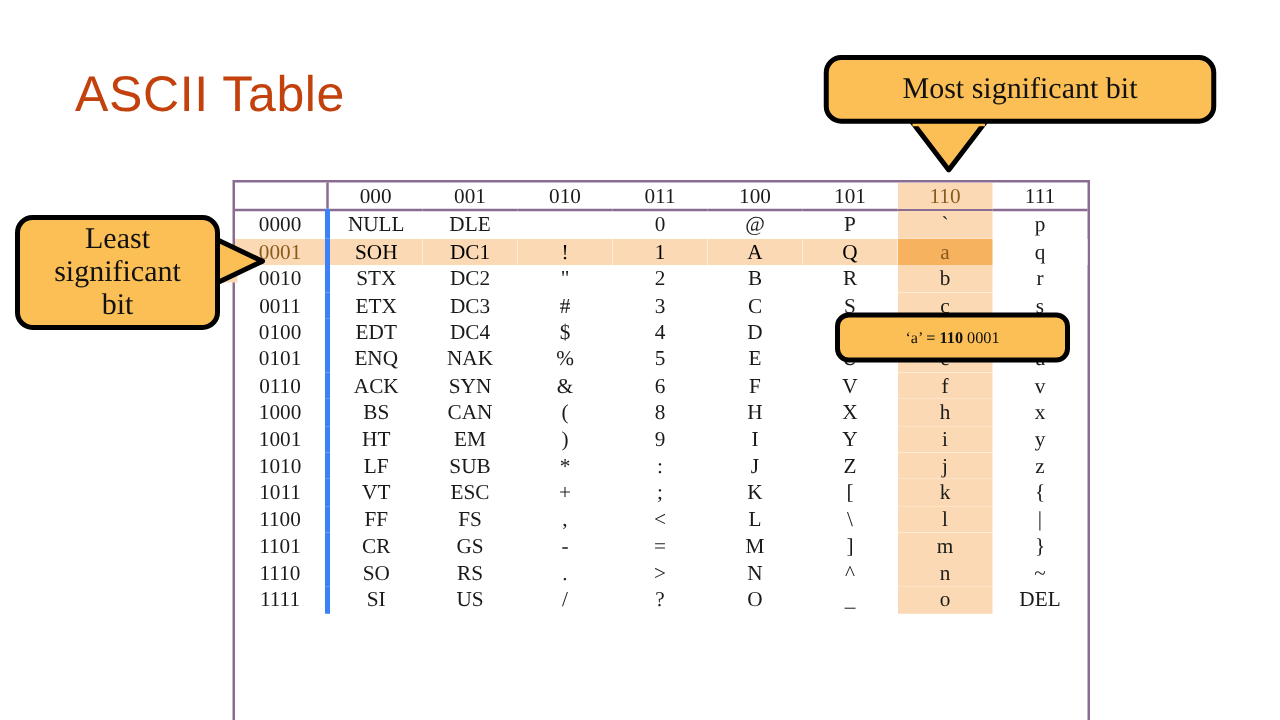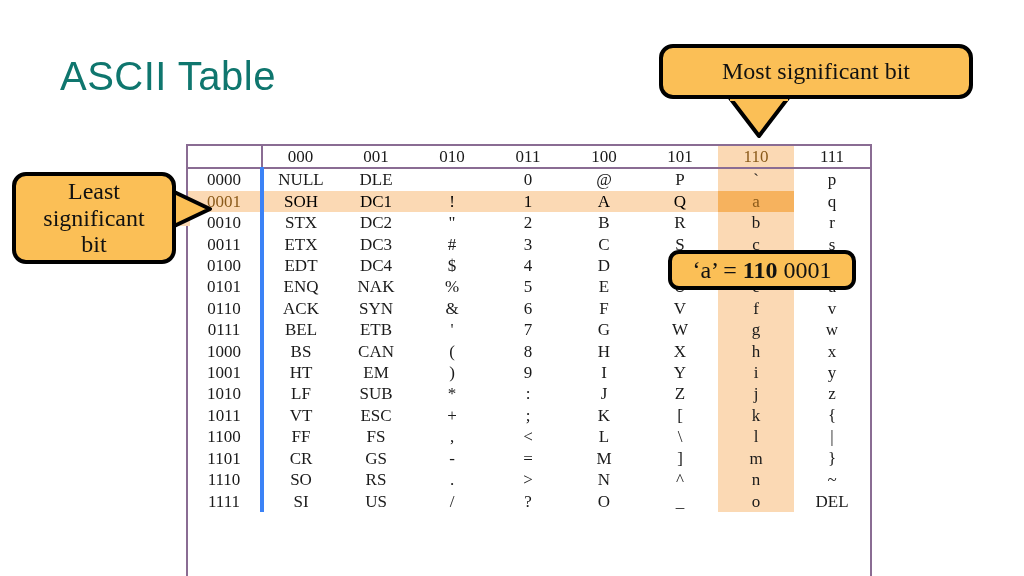--- a/index.html
+++ b/index.html
@@ -16,21 +16,21 @@
     background: #ffffff;
   }
 
   
   #title {
     position: absolute;
     left: 60px; top: 54px;
     font-family: "Liberation Sans", "DejaVu Sans", sans-serif;
     font-size: 40px;
     font-weight: 400;
-    color: #0f766e;
+    color: #c2410c;
     letter-spacing: 0.5px;
     white-space: nowrap;
   }
 
   
   #table-wrap {
     position: absolute;
     left: 186px; top: 144px;
     width: 686px; height: 513px;
     border: 2px solid #8a6c93;
@@ -124,21 +124,21 @@
     z-index: 5;
   }
 
   
   #callout-a {
     left: 668px; top: 250px;
     width: 188px; height: 40px;
     display: flex; align-items: center; justify-content: center;
     border-radius: 11px;
   }
-  #callout-a .ctext { font-size: 24px; white-space: nowrap; }
+  #callout-a .ctext { font-size: 13px; white-space: nowrap; }
   #callout-a b { font-weight: bold; }
 </style>
 </head>
 <body>
 
 <div id="slide">
 
   <div id="title">ASCII Table</div>
 
   <div id="table-wrap">
@@ -240,31 +240,20 @@
             <td>ACK</td>
             <td>SYN</td>
             <td>&amp;</td>
             <td>6</td>
             <td>F</td>
             <td>V</td>
             <td class="hl-col">f</td>
             <td>v</td>
           </tr>
           <tr>
-            <td class="rowhdr">0111</td>
-            <td>BEL</td>
-            <td>ETB</td>
-            <td>'</td>
-            <td>7</td>
-            <td>G</td>
-            <td>W</td>
-            <td class="hl-col">g</td>
-            <td>w</td>
-          </tr>
-          <tr>
             <td class="rowhdr">1000</td>
             <td>BS</td>
             <td>CAN</td>
             <td>(</td>
             <td>8</td>
             <td>H</td>
             <td>X</td>
             <td class="hl-col">h</td>
             <td>x</td>
           </tr>

